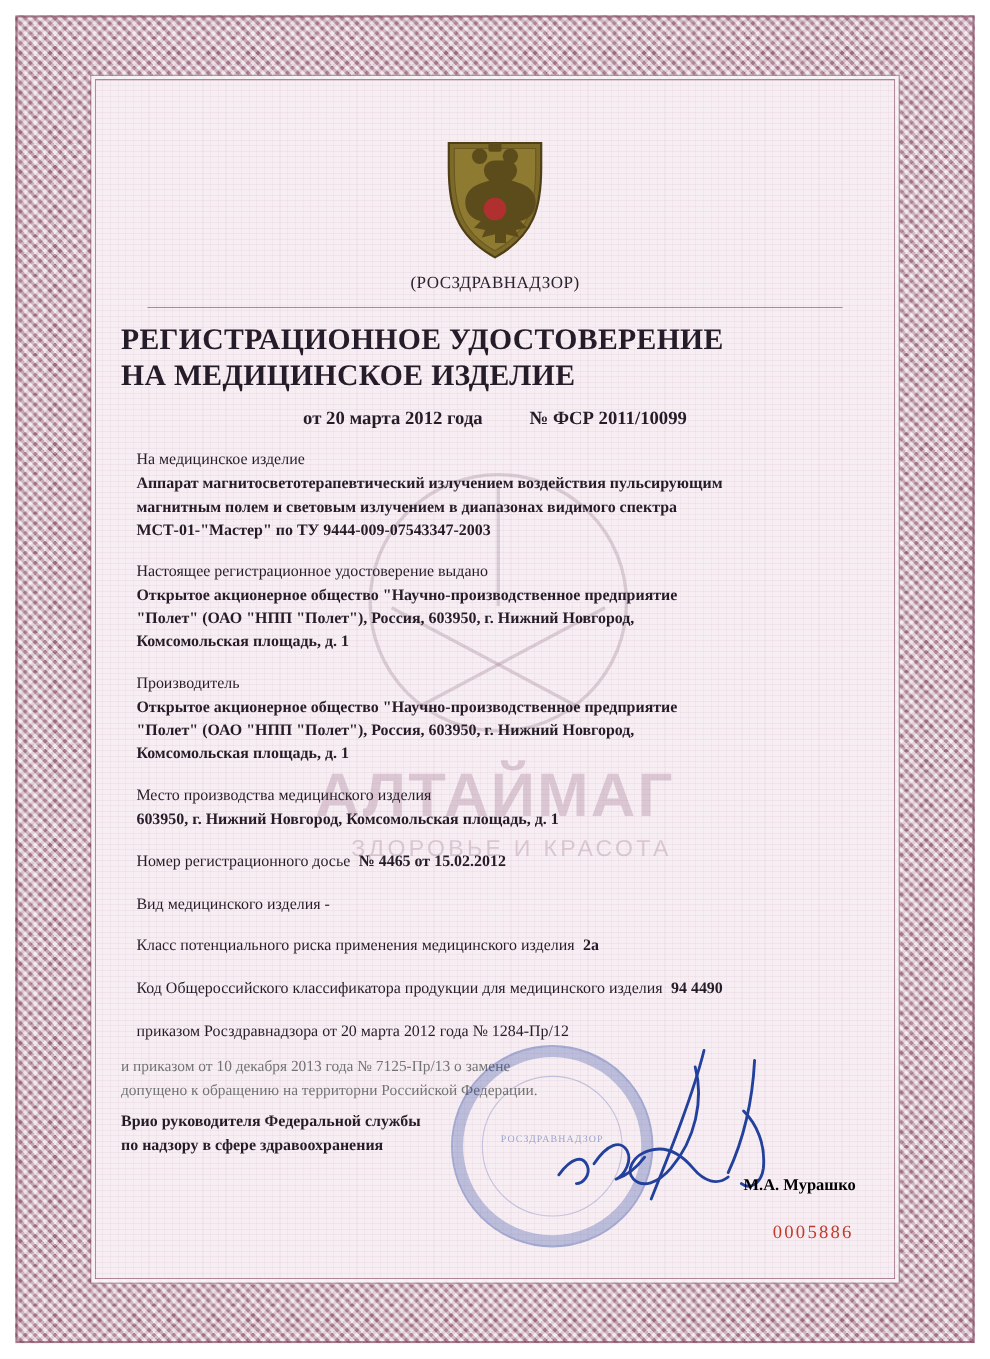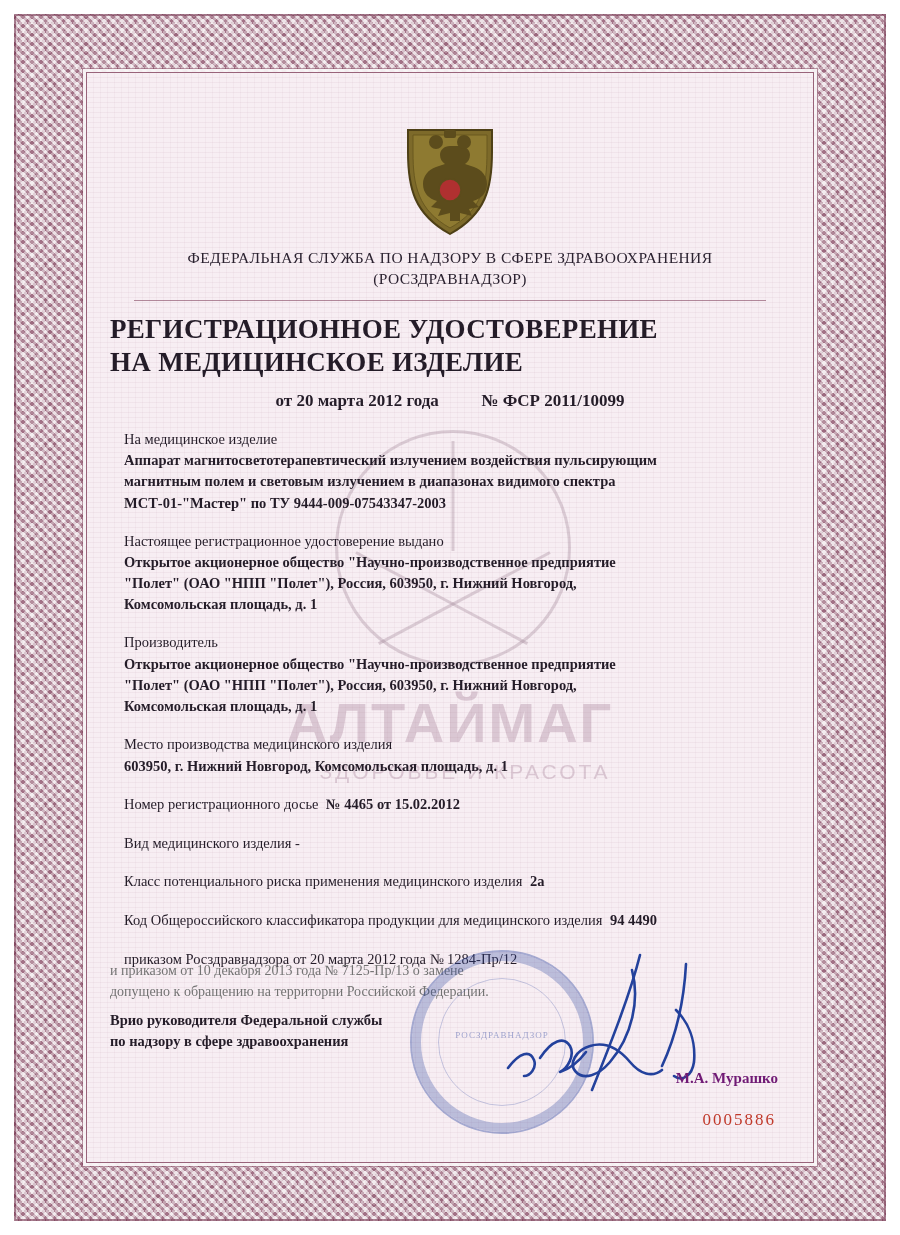--- a/index.html
+++ b/index.html
@@ -232,21 +232,21 @@
     color: #241c28;
     width: 340px;
   }
 
   .signer-name {
     position: absolute;
     right: 12px;
     top: 110px;
     font-size: 15px;
     font-weight: 700;
-    color: #701a75;
+    color: #000000;
     margin-left: 37px;
   }
 
   .serial {
     position: absolute;
     right: 14px;
     top: 150px;
     font-family: "Liberation Serif", serif;
     font-size: 17px;
     letter-spacing: 2px;
@@ -325,21 +325,20 @@
                    c8 -2 14 -8 14 -17 c0 -8 -5 -14 -13 -17 l-9 -3 c3 -2 5 -5 5 -9 c0 -5 -4 -9 -10 -9 z"></path>
           <circle cx="38" cy="24" r="7"></circle>
           <circle cx="66" cy="24" r="7"></circle>
           <rect x="46" y="12" width="12" height="8" rx="2"></rect>
         </g>
         <circle cx="52" cy="72" r="11" fill="#b03030" stroke="#5c4c1c" stroke-width="1.5"></circle>
       </svg>
     </div>
 
     <div class="agency">
-      <span>ФЕДЕРАЛЬНАЯ СЛУЖБА ПО НАДЗОРУ В СФЕРЕ ЗДРАВООХРАНЕНИЯ</span>
       <span class="line2">(РОСЗДРАВНАДЗОР)</span>
     </div>
 
     <hr class="hr">
 
     <div class="title">
       <div>РЕГИСТРАЦИОННОЕ УДОСТОВЕРЕНИЕ</div>
       <div>НА МЕДИЦИНСКОЕ ИЗДЕЛИЕ</div>
     </div>
 

